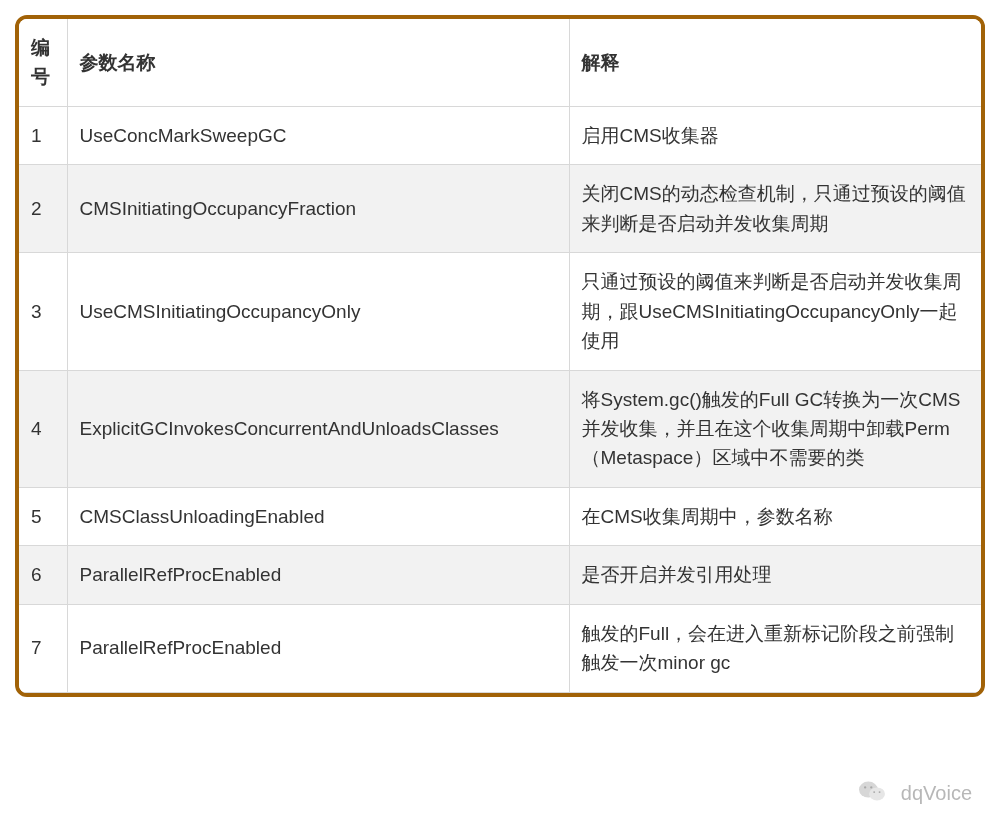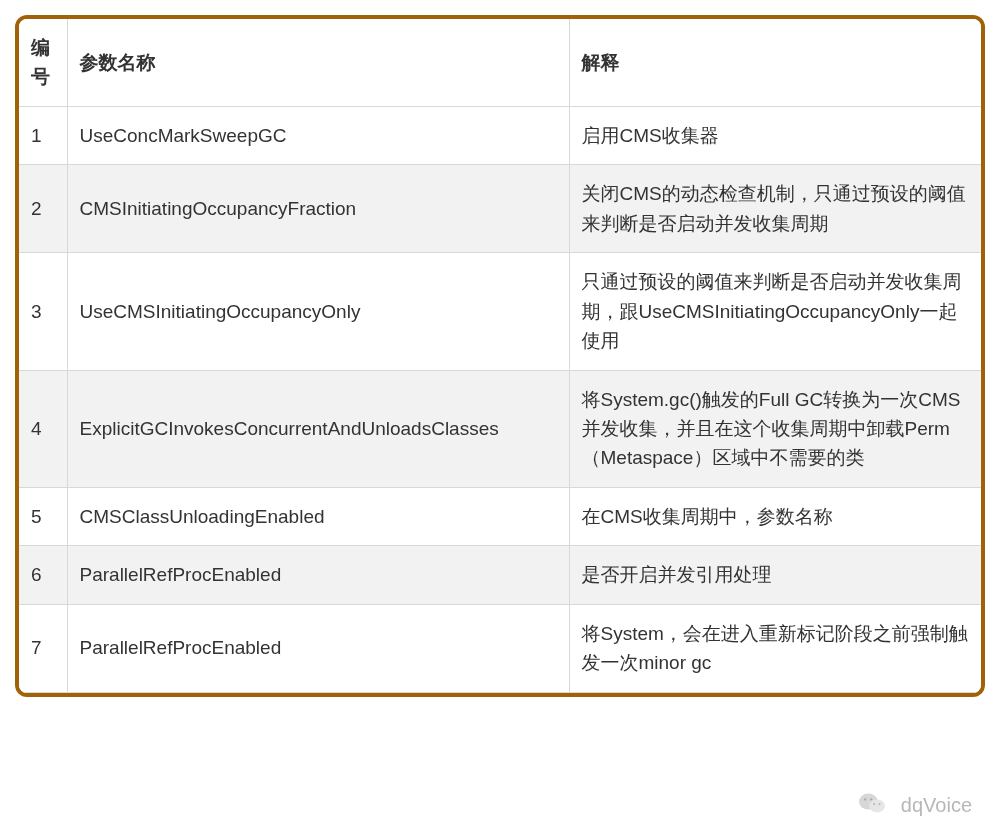--- a/index.html
+++ b/index.html
@@ -62,21 +62,21 @@
     }
     thead tr th:last-child,
     tbody tr td:last-child {
       border-right: none;
     }
     thead tr th {
       border-top: none;
     }
     .watermark {
       position: fixed;
-      bottom: 6px;
+      bottom: 18px;
       right: 28px;
       display: flex;
       align-items: center;
       gap: 16px;
       color: rgba(170,170,170,0.85);
       font-size: 20px;
       font-family: Arial, sans-serif;
       pointer-events: none;
     }
     .watermark svg {
@@ -124,21 +124,21 @@
         <td>在CMS收集周期中，参数名称</td>
       </tr>
       <tr>
         <td class="col-idx">6</td>
         <td>ParallelRefProcEnabled</td>
         <td>是否开启并发引用处理</td>
       </tr>
       <tr>
         <td class="col-idx">7</td>
         <td>ParallelRefProcEnabled</td>
-        <td>将System，会在进入重新标记阶段之前强制触发一次minor gc</td>
+        <td>触发的Full，会在进入重新标记阶段之前强制触发一次minor gc</td>
       </tr>
     </tbody>
   </table>
 </div>
 
 <div class="watermark">
   <span>
     <svg viewBox="0 0 36 30" fill="none">
       <ellipse cx="13" cy="13" rx="13" ry="11" fill="#bcbcbc"></ellipse>
       <ellipse cx="25" cy="19" rx="11" ry="9" fill="#d6d6d6"></ellipse>

